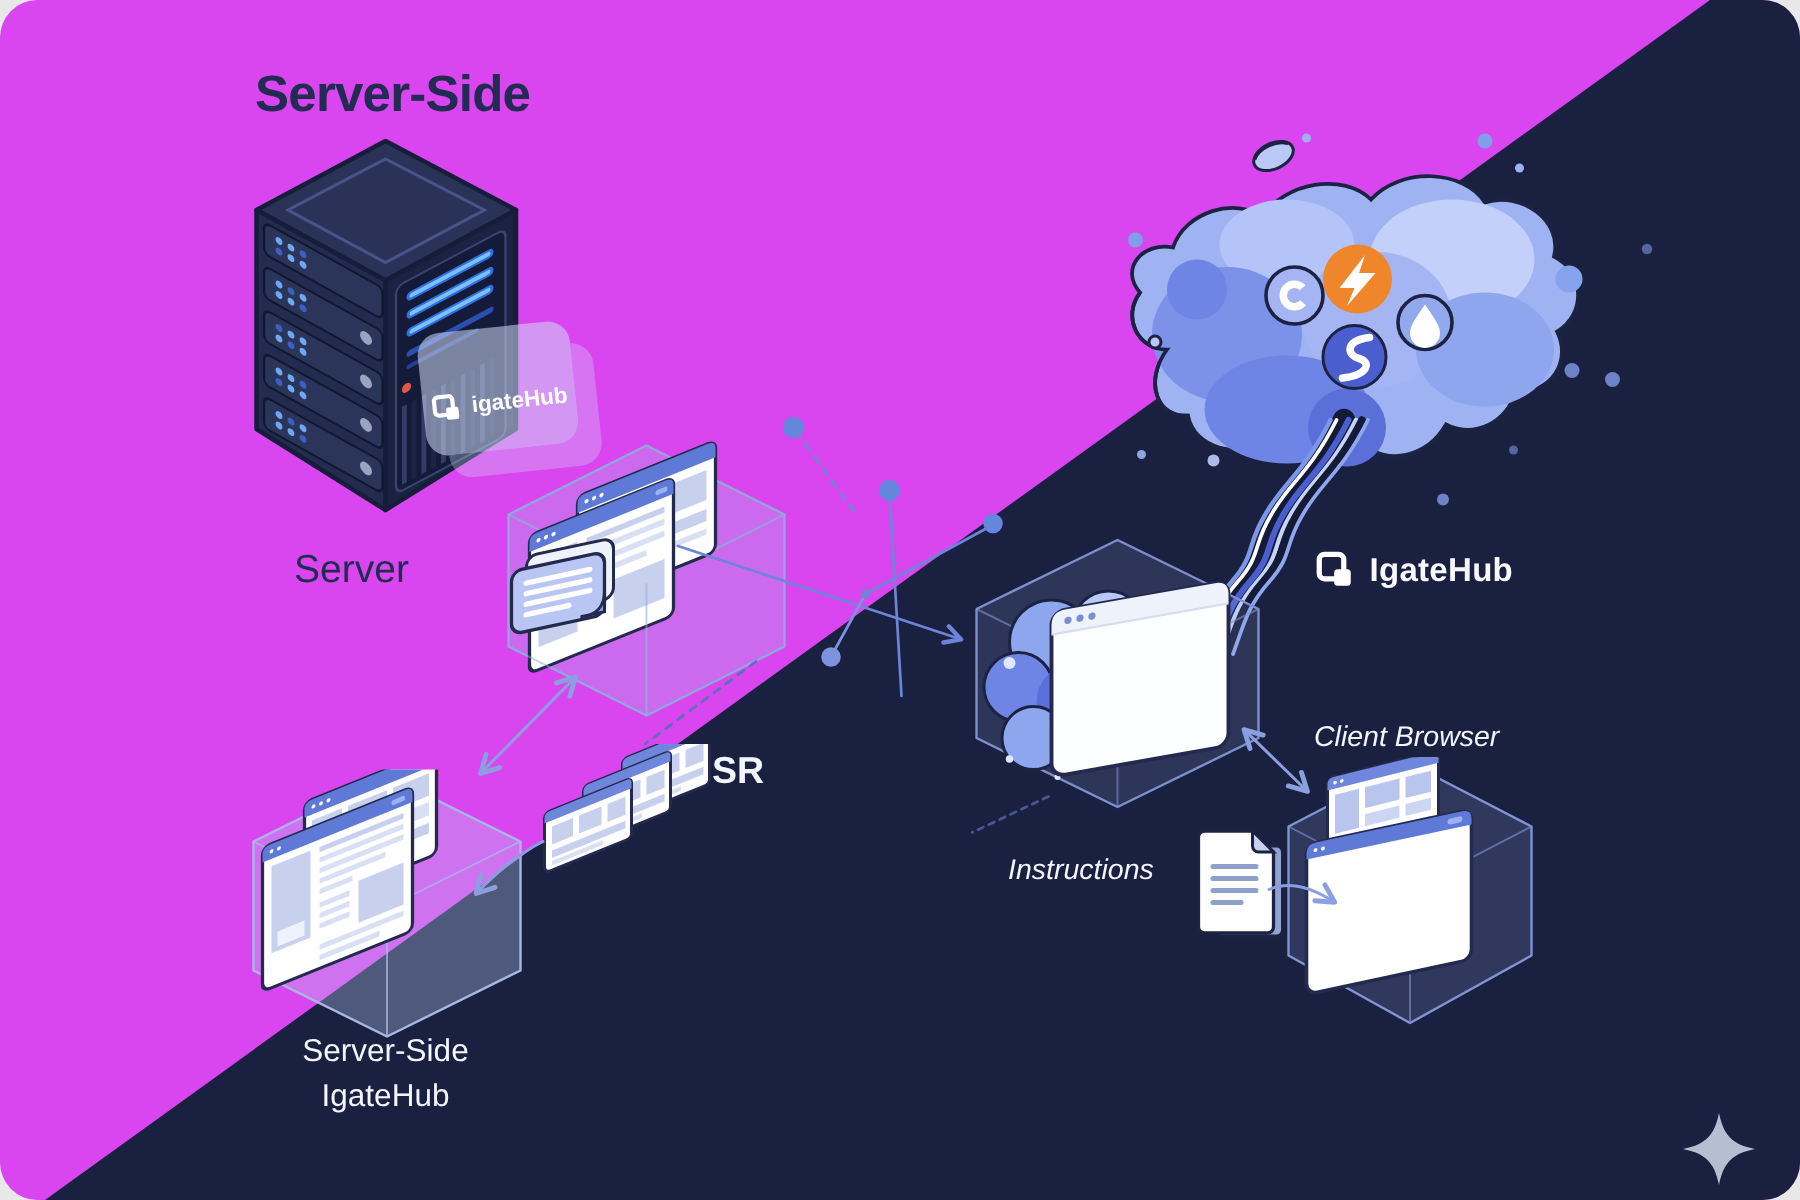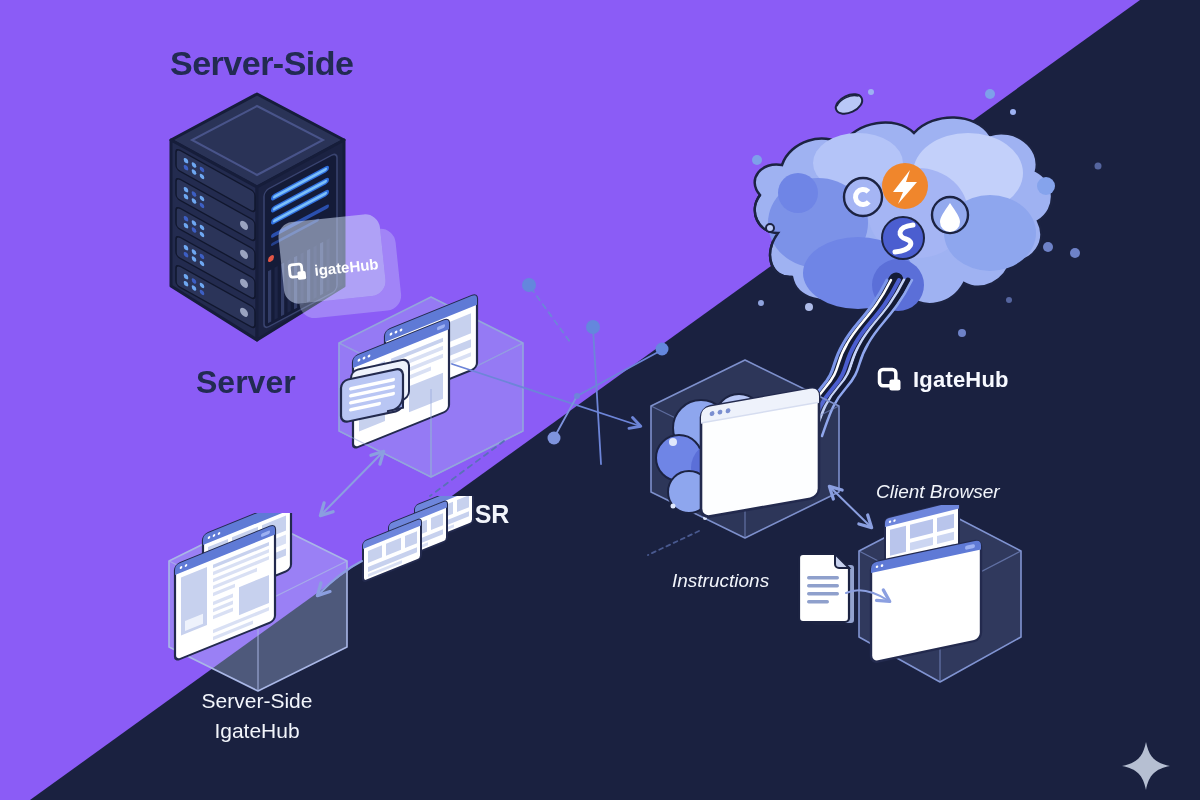--- a/index.html
+++ b/index.html
@@ -1,28 +1,29 @@
 <!DOCTYPE html>
 <html><head>
 <meta charset="utf-8">
 <style>
   html,body{margin:0;padding:0;background:#e8e8e8;}
   .canvas{
     position:relative;width:1200px;height:800px;overflow:hidden;
-    background:#8b5cf6;
+    background:#d946ef;
     font-family:"Liberation Sans","DejaVu Sans",sans-serif;
+    border-radius:25px;
   }
   .dark-region{
     position:absolute;inset:0;
     background:#1a2140;
     clip-path:polygon(95% 0,100% 0,100% 100%,2.5% 100%);
   }
   .abs{position:absolute;}
   .title{font-size:34px;font-weight:700;color:#222b52;letter-spacing:-0.5px;}
-  .label-dark{font-size:32px;font-weight:700;color:#222b52;}
+  .label-dark{font-size:26px;font-weight:400;color:#222b52;}
   .label-light{font-size:19px;font-weight:500;color:#f2f5fb;font-style:italic;}
   .ssr-tag{font-size:25px;font-weight:600;color:#f2f5fb;}
   .caption{
     font-size:21px;font-weight:500;color:#f2f5fb;line-height:30px;
     text-align:center;transform:translateX(-50%);white-space:nowrap;
   }
   .brand-row{display:flex;align-items:center;gap:9px;color:#f7f9ff;}
   .brand-text{font-size:22px;font-weight:600;letter-spacing:0.2px;}
   .badge{
     width:102px;height:82px;border-radius:15px;

